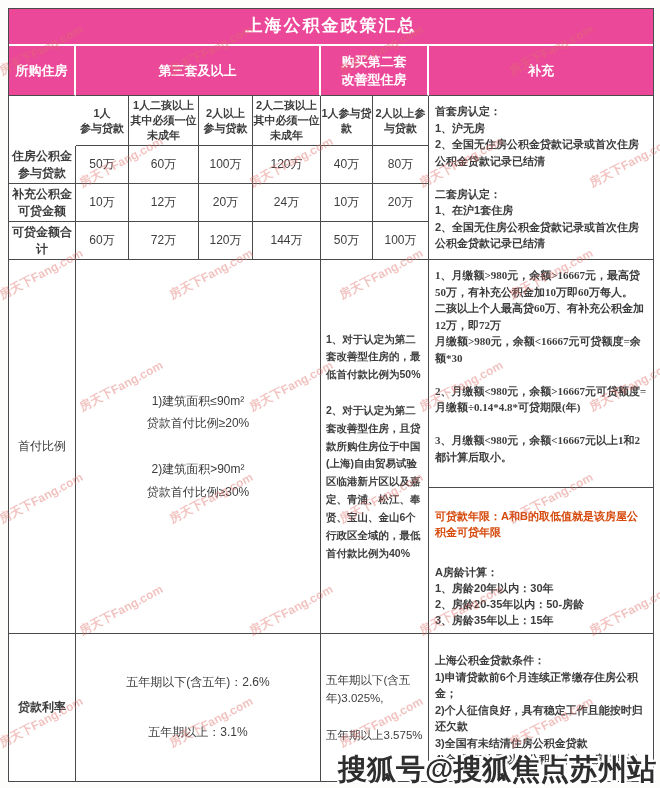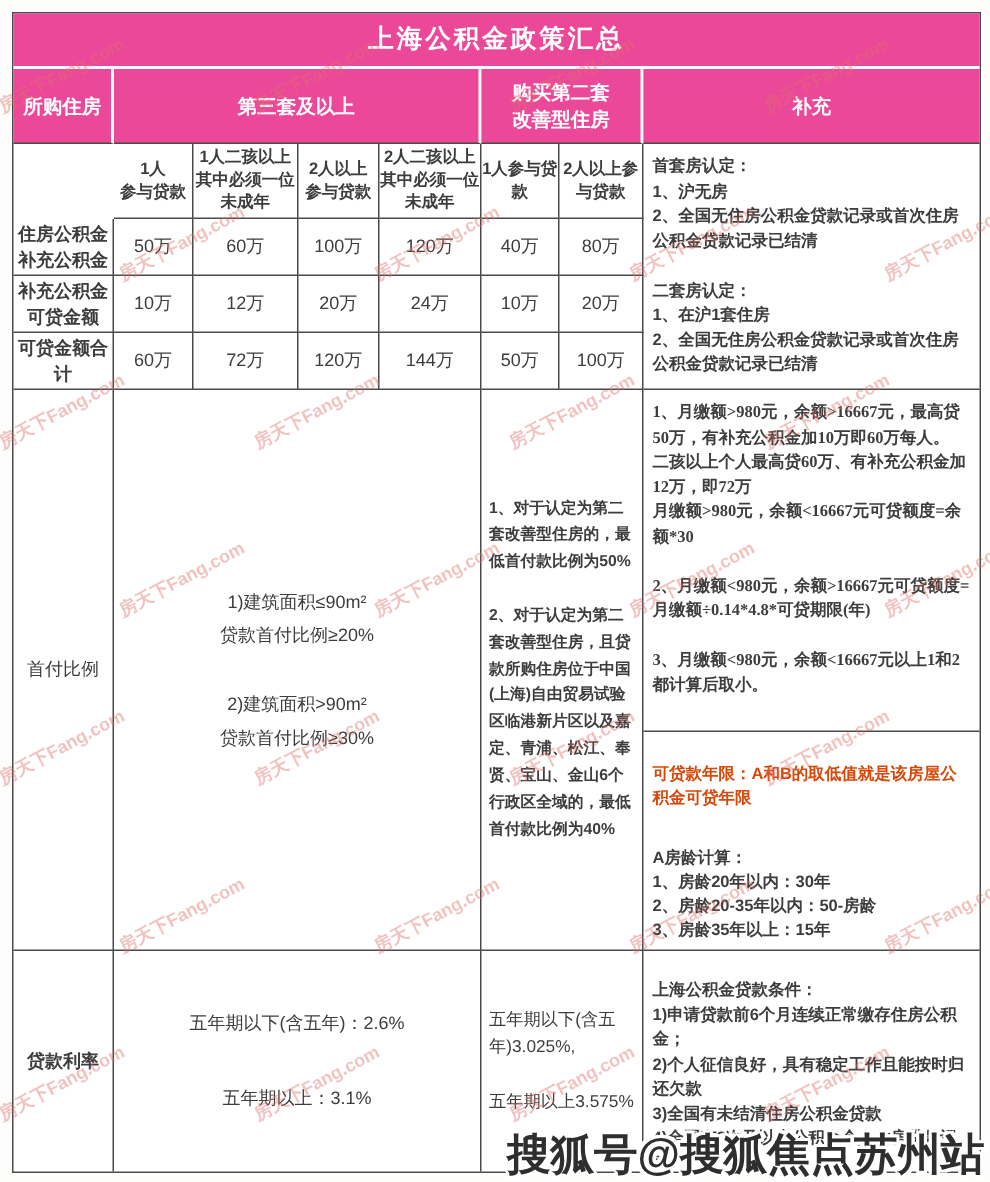--- a/index.html
+++ b/index.html
@@ -99,21 +99,21 @@
 参与贷款</div>
     <div class="cell sub" style="grid-area:3/5/4/6">2人二孩以上
 其中必须一位
 未成年</div>
     <div class="cell sub" style="grid-area:3/6/4/7">1人参与贷
 款</div>
     <div class="cell sub" style="grid-area:3/7/4/8">2人以上参
 与贷款</div>
 
     <div class="cell row-label" style="grid-area:4/1/5/2">住房公积金
-补充公积金</div>
+参与贷款</div>
     <div class="cell" style="grid-area:4/2/5/3">50万</div>
     <div class="cell" style="grid-area:4/3/5/4">60万</div>
     <div class="cell" style="grid-area:4/4/5/5">100万</div>
     <div class="cell" style="grid-area:4/5/5/6">120万</div>
     <div class="cell" style="grid-area:4/6/5/7">40万</div>
     <div class="cell" style="grid-area:4/7/5/8">80万</div>
 
     <div class="cell row-label" style="grid-area:5/1/6/2">补充公积金
 可贷金额</div>
     <div class="cell" style="grid-area:5/2/6/3">10万</div>

